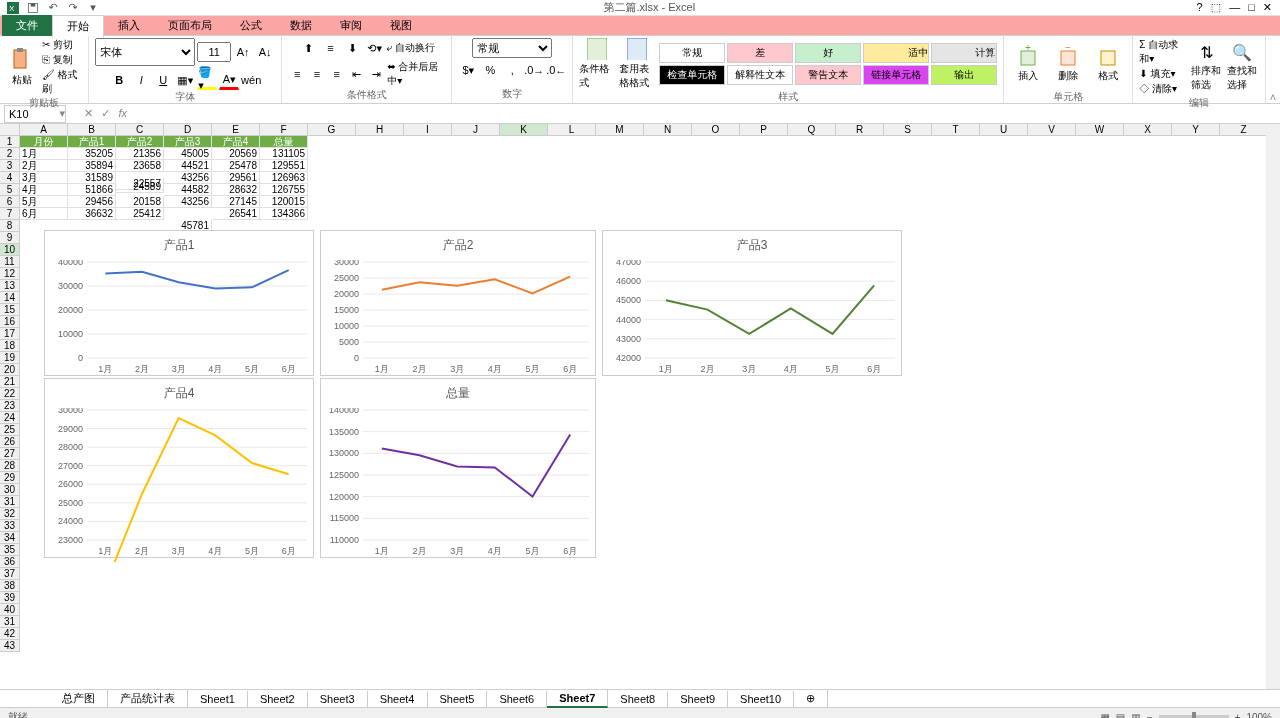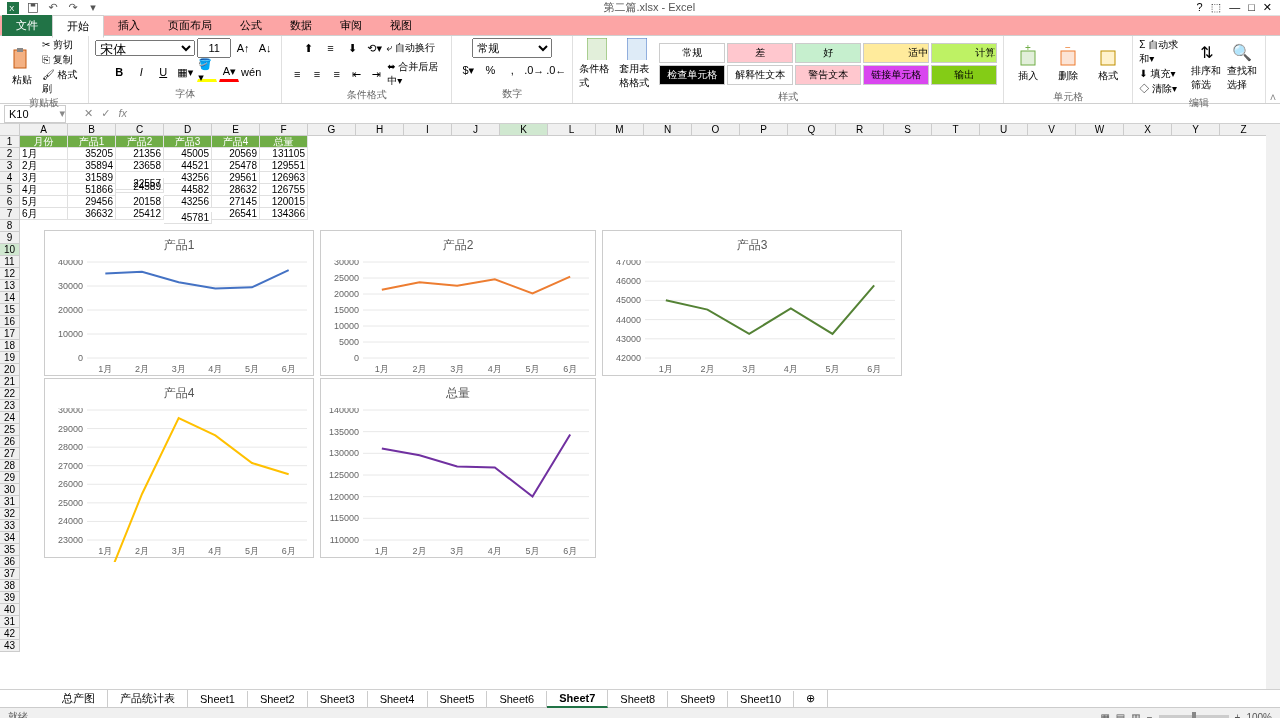--- a/index.html
+++ b/index.html
@@ -14,21 +14,21 @@
 .menubar .tab.file{background:#217346;color:#fff}
 .menubar .tab.active{border:1px solid #d0d0d0;border-bottom:1px solid #fff;background:#fff;margin-bottom:-1px}
 .ribbon{height:68px;background:#fff;border-bottom:1px solid #d0d0d0;display:flex}
 .rgroup{border-right:1px solid #e0e0e0;padding:2px 6px;display:flex;flex-direction:column;justify-content:space-between;position:relative}
 .rgroup .gcontent{flex:1;display:flex;align-items:center;gap:4px}
 .rgroup .glabel{text-align:center;font-size:10px;color:#666;height:14px}
 .icon-btn{width:20px;height:20px;display:inline-flex;align-items:center;justify-content:center;border:1px solid transparent;font-size:11px}
 svg.small{width:12px;height:12px}
 .font-box{display:flex;flex-direction:column;gap:2px}
 .font-row{display:flex;gap:2px;align-items:center}
-select.font-name{width:100px;height:16px;font-size:13px}
+select.font-name{width:100px;height:28px;font-size:11px}
 input.font-size{width:34px;height:20px;font-size:11px;text-align:center}
 .big-btn{display:flex;flex-direction:column;align-items:center;justify-content:center;width:36px;height:52px;font-size:10px;gap:2px}
 .style-gallery{display:flex;flex-direction:column;gap:2px}
 .style-row{display:flex;gap:2px}
 .style-cell{width:66px;height:20px;border:1px solid #ccc;font-size:10px;text-align:center;line-height:18px;overflow:hidden}
 .fbar{height:20px;background:#fff;border-bottom:1px solid #d0d0d0;display:flex;align-items:center}
 .namebox{width:62px;height:18px;border:1px solid #ccc;margin-left:4px;padding-left:4px;font-size:11px;display:flex;align-items:center}
 .fbar .fxicons{display:flex;gap:8px;margin-left:18px;color:#888}
 .formula-input{flex:1;height:18px;border:none;outline:none;margin-left:8px;font-size:11px}
 .sheet-area{position:relative;height:566px;overflow:hidden;border-bottom:1px solid #d0d0d0}
@@ -185,28 +185,28 @@
             <rect width="20" height="24" fill="#deebf7" stroke="#4472c4"></rect>
           </svg>
           <span>套用表格格式</span>
         </div>
       <div class="style-gallery" id="style-gallery">
           <div class="style-row">
             <div class="style-cell" style="background: rgb(255, 255, 255);">常规</div>
             <div class="style-cell" style="background: rgb(255, 199, 206);">差</div>
             <div class="style-cell" style="background: rgb(198, 239, 206);">好</div>
             <div class="style-cell" style="background: rgb(255, 235, 156); text-align: right;">适中</div>
-            <div class="style-cell" style="background: #bef264; padding-left: 42px;">计算</div>
+            <div class="style-cell" style="background: #e5e5e5; padding-left: 42px;">计算</div>
           </div>
           <div class="style-row">
             <div class="style-cell" style="background: rgb(0, 0, 0); color: rgb(255, 255, 255);">检查单元格</div>
             <div class="style-cell" style="background: rgb(255, 255, 255);">解释性文本</div>
             <div class="style-cell" style="background: rgb(255, 199, 206);">警告文本</div>
             <div class="style-cell" style="background: #d946ef;">链接单元格</div>
-            <div class="style-cell" style="background: #84cc16;">输出</div>
+            <div class="style-cell" style="background: #bef264;">输出</div>
           </div>
         </div>
     </div>
     <div class="glabel">样式</div>
   </div>
   <div class="rgroup">
     <div class="gcontent">
       <div class="big-btn">
           <svg width="18" height="22">
             <rect x="2" y="6" width="14" height="14" fill="#e2efda" stroke="#70ad47"></rect>
@@ -373,21 +373,21 @@
       <div class="cell rt" style="left: 240px; top: 48px; width: 48px;">126755</div>
       <div class="cell" style="left: 0px; top: 60px; width: 48px;">5月</div>
       <div class="cell rt" style="left: 48px; top: 60px; width: 48px;">29456</div>
       <div class="cell rt" style="left: 96px; top: 60px; width: 48px;">20158</div>
       <div class="cell rt" style="left: 144px; top: 60px; width: 48px;">43256</div>
       <div class="cell rt" style="left: 192px; top: 60px; width: 48px;">27145</div>
       <div class="cell rt" style="left: 240px; top: 60px; width: 48px;">120015</div>
       <div class="cell" style="left: 0px; top: 72px; width: 48px;">6月</div>
       <div class="cell rt" style="left: 48px; top: 72px; width: 48px;">36632</div>
       <div class="cell rt" style="left: 96px; top: 72px; width: 48px;">25412</div>
-      <div class="cell rt" style="left: 144px; top: 76px; width: 48px;">45781</div>
+      <div class="cell rt" style="left: 144px; top: 84px; width: 48px;">45781</div>
       <div class="cell rt" style="left: 192px; top: 72px; width: 48px;">26541</div>
       <div class="cell rt" style="left: 240px; top: 72px; width: 48px;">134366</div>
       <div class="active-cell" style="left: 479px; top: 107px; width: 48px; height: 12px;"></div>
       <div class="chart" style="left: 24px; top: 94px; width: 270px; height: 146px;"><div class="chart-title">产品1</div><svg width="270" height="120">
           <line x1="42" x2="262" y1="98" y2="98" stroke="#e8e8e8"></line>
           <text x="38" y="101" text-anchor="end" font-size="9" fill="#666">0</text>
           <line x1="42" x2="262" y1="74" y2="74" stroke="#e8e8e8"></line>
           <text x="38" y="77" text-anchor="end" font-size="9" fill="#666">10000</text>
           <line x1="42" x2="262" y1="50" y2="50" stroke="#e8e8e8"></line>
           <text x="38" y="53" text-anchor="end" font-size="9" fill="#666">20000</text>

